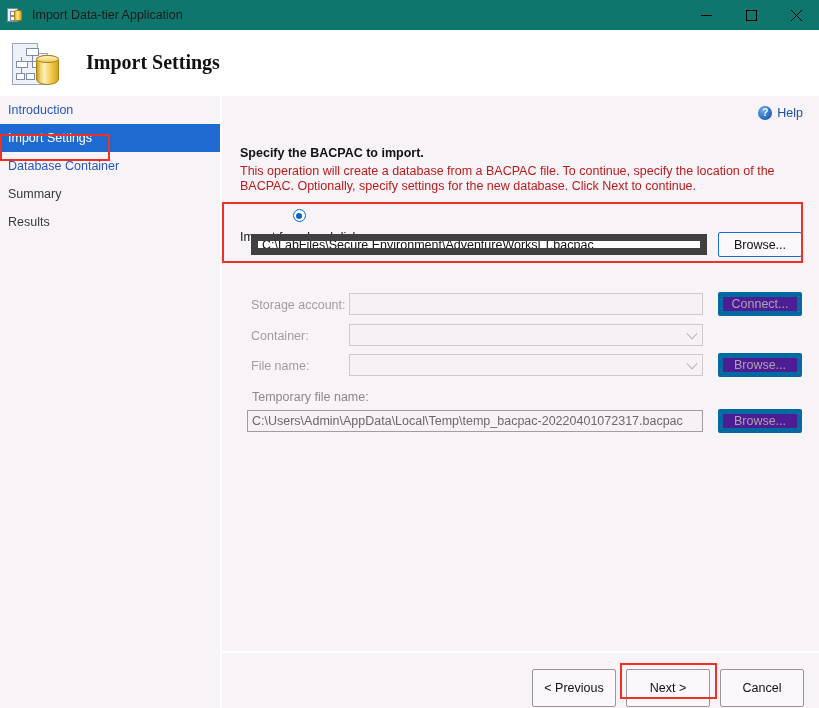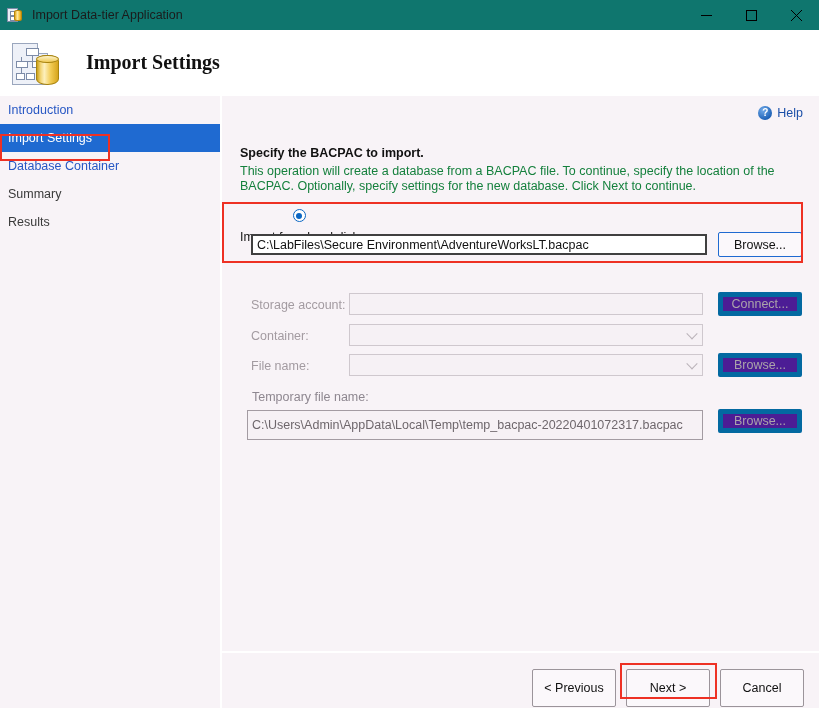--- a/index.html
+++ b/index.html
@@ -224,21 +224,21 @@
     left: 18px; top: 50px;
     font-size: 12.5px;
     font-weight: bold;
     color: #111;
   }
   .intro-body {
     position: absolute;
     left: 18px; top: 68px;
     width: 560px;
     font-size: 12.5px;
-    color: #15803d;
+    color: #b91c1c;
     line-height: 15px;
   }
 
   
   .radio-row {
     position: absolute;
     display: flex;
     align-items: center;
     gap: 8px;
     font-size: 12.5px;
@@ -275,21 +275,21 @@
     box-sizing: border-box;
     font-size: 12.5px;
     padding: 0 4px;
     display: flex;
     align-items: center;
     white-space: nowrap;
     overflow: hidden;
   }
   .tbox.enabled {
     background: #ffffff;
-    border: 2px solid #404040;
+    border: 7px solid #404040;
     color: #111;
   }
   .tbox.disabled {
     background: #f6f1f5;
     border: 1px solid #cfc8ce;
     color: #a49da3;
   }
   .tbox.readonlygray {
     background: #f6f1f5;
     border: 1px solid #a39ba2;
@@ -457,21 +457,21 @@
   </div>
 
   <div class="flabel" style="left:29px; top:263px;">File name:</div>
   <div class="tbox disabled" style="left:127px; top:258px; width:354px; height:22px;">
     <span></span>
     <span class="combo-arrow"></span>
   </div>
   <div class="btn disabled" style="left:496px; top:257px; width:84px; height:24px;">Browse...</div>
 
   <div class="flabel dark" style="left:30px; top:294px;">Temporary file name:</div>
-  <div class="tbox readonlygray" style="left:25px; top:314px; width:456px; height:30px;">C:\Users\Admin\AppData\Local\Temp\temp_bacpac-20220401072317.bacpac</div>
+  <div class="tbox readonlygray" style="left:25px; top:314px; width:456px; height:22px;">C:\Users\Admin\AppData\Local\Temp\temp_bacpac-20220401072317.bacpac</div>
   <div class="btn disabled" style="left:496px; top:313px; width:84px; height:24px;">Browse...</div>
 
 </div>
 
 <div class="divider-h"></div>
 
 <div class="footer">
   <div class="foot-btn" style="left:310px;">&lt; Previous</div>
   <div class="foot-btn" style="left:404px;">Next &gt;</div>
   <div class="foot-btn" style="left:498px;">Cancel</div>

